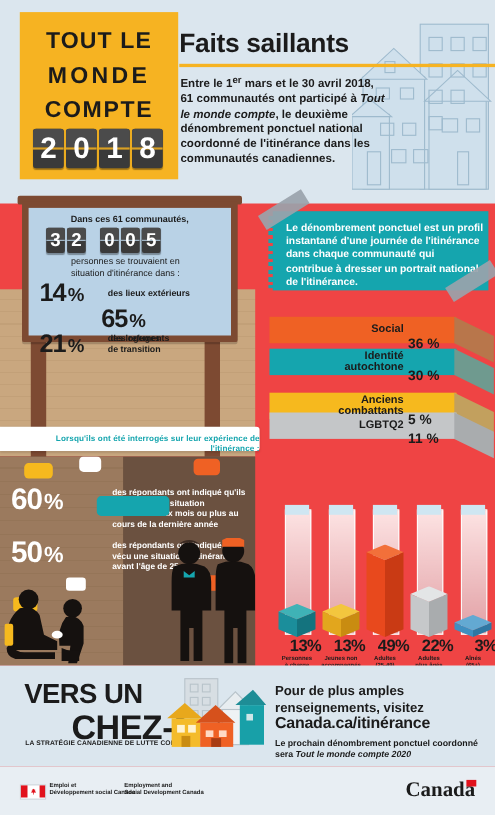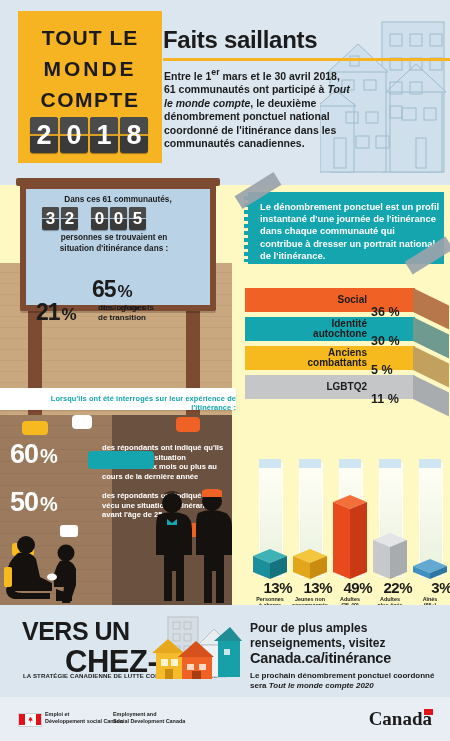--- a/index.html
+++ b/index.html
@@ -2,21 +2,21 @@
 <html><head>
 <meta charset="utf-8">
 <style>
   html,body{margin:0;padding:0;}
   body{
     width:450px;height:741px;overflow:hidden;
     background:#dce7ef;
     font-family:"Liberation Sans", sans-serif;
     -webkit-font-smoothing:antialiased;
   }
-  .page{position:relative;width:450px;height:741px;background:#fef9c3;overflow:hidden;}
+  .page{position:relative;width:450px;height:741px;background:#ef4444;overflow:hidden;}
 
   
   .abs{position:absolute;}
   .nosel{user-select:none;}
 
   
   .top-band{position:absolute;left:0;top:0;width:450px;height:185px;background:#dbe6ee;overflow:hidden;}
   .houses-top{position:absolute;right:0;top:8px;width:130px;height:170px;opacity:.95;}
 
   .logo-box{position:absolute;left:18px;top:11px;width:144px;height:152px;background:#f6b322;}
@@ -49,21 +49,21 @@
   .board-inner{position:absolute;left:6px;top:6px;width:184px;height:116px;background:#b9d2e6;}
   .board-cap{position:absolute;left:16px;top:8px;width:204px;height:8px;background:#7d4a32;border-radius:2px;}
 
   .b-lead{position:absolute;left:0;top:6px;width:184px;text-align:center;font-size:8.2px;font-weight:bold;color:#1b1b1b;}
   .flip-32005{left:16px;top:18px;}
   .flip-tile.sm{width:17px;height:23px;font-size:17px;line-height:23px;border-radius:2px;}
   .flip-tile.sm::before{content:"";position:absolute;left:0;top:0;width:100%;height:11px;background:#4b4b4b;}
   .flip-tile.sm::after{content:"";position:absolute;left:0;top:10.5px;width:100%;height:1.2px;background:#b9d2e6;opacity:.9;}
   .flip-tile.sm span{position:relative;z-index:2;display:block;}
   .flip-gap{width:9px;}
-  .b-sub{position:absolute;left:0;top:44px;width:176px;text-align:center;font-size:8.2px;line-height:10.5px;font-weight:bold;color:#1b1b1b;}
+  .b-sub{position:absolute;left:0;top:44px;width:176px;text-align:center;font-size:8.2px;line-height:10.5px;font-weight:normal;color:#1b1b1b;}
   .stat-row{position:absolute;left:10px;width:174px;display:flex;align-items:center;}
   .stat-num{font-size:23px;font-weight:bold;color:#1b1b1b;width:62px;letter-spacing:-1px;}
   .stat-num .pct{font-size:17px;margin-left:2px;}
   .stat-lbl{font-size:8px;font-weight:bold;color:#1b1b1b;line-height:9.5px;}
   .sr1{top:64px;} .sr2{top:87px;flex-direction:column;} .sr3{top:110px;}
 
   
   .teal-box{position:absolute;left:248px;top:22px;width:196px;height:72px;background:#15a5ae;}
   .teal-txt{position:absolute;left:12px;top:9px;width:180px;color:#fff;font-size:9.4px;line-height:12.2px;font-weight:bold;}
   .tape{position:absolute;background:#9aa3ab;opacity:.92;}
@@ -73,21 +73,21 @@
      background:repeating-linear-gradient(180deg,#15a5ae 0px,#15a5ae 4px,transparent 4px,transparent 7px);}
 
   
   .arrows{position:absolute;left:245px;top:118px;width:205px;height:112px;}
   .arrow{position:absolute;left:0;height:24px;width:170px;display:flex;align-items:center;justify-content:flex-end;}
   .arrow .body{position:absolute;left:0;top:0;width:170px;height:24px;}
   .arrow .tip{position:absolute;left:168px;top:0;width:0;height:0;border-top:12px solid transparent;border-bottom:12px solid transparent;}
   .arrow .shadow{position:absolute;left:168px;top:0;width:36px;height:24px;}
   .a-lbl{position:relative;z-index:3;font-size:10px;font-weight:bold;color:#1b1b1b;text-align:right;line-height:10.5px;padding-right:4px;}
   .a-val{position:relative;z-index:3;font-size:12.5px;font-weight:bold;color:#1b1b1b;width:44px;text-align:left;margin-top:23px;}
-  .ar1{top:0;} .ar2{top:29px;} .ar3{top:58px;align-items:center;} .ar4{top:87px;}
+  .ar1{top:0;} .ar2{top:29px;} .ar3{top:69px;align-items:center;} .ar4{top:87px;}
 
   
   .dark-band{position:absolute;left:0;top:415px;width:232px;height:190px;background:#7a5c46;overflow:hidden;}
   .dark-left{position:absolute;left:0;top:0;width:112px;height:190px;
      background:repeating-linear-gradient(0deg,#9b7a5e 0,#9b7a5e 11px,#957558 11px,#957558 12px);}
   .dark-right{position:absolute;left:112px;top:0;width:120px;height:190px;background:#6b5140;}
   .ribbon{position:absolute;left:0;top:388px;width:236px;height:22px;background:#fff;border-top-right-radius:3px;border-bottom-right-radius:3px;
      box-shadow:0 1px 2px rgba(0,0,0,.12);}
   .ribbon span{position:absolute;left:12px;top:6px;font-size:7.4px;font-weight:bold;color:#15a5ae;letter-spacing:.1px;text-align:right;}
 
@@ -220,20 +220,26 @@
             </div>
           <div class="flip-tile sm">
               <span>5</span>
             </div>
         </div>
         <div class="b-sub">
           <div>personnes se trouvaient en</div>
           <div>situation d'itinérance dans :</div>
         </div>
 
+        <div class="stat-row sr1">
+          <div class="stat-num"><span>14</span><span class="pct">%</span></div>
+          <div class="stat-lbl">
+            <div>des lieux extérieurs</div>
+          </div>
+        </div>
         <div class="stat-row sr2">
           <div class="stat-num"><span>65</span><span class="pct">%</span></div>
           <div class="stat-lbl">
             <div>des refuges</div>
           </div>
         </div>
         <div class="stat-row sr3">
           <div class="stat-num"><span>21</span><span class="pct">%</span></div>
           <div class="stat-lbl">
             <div>des logements</div>

